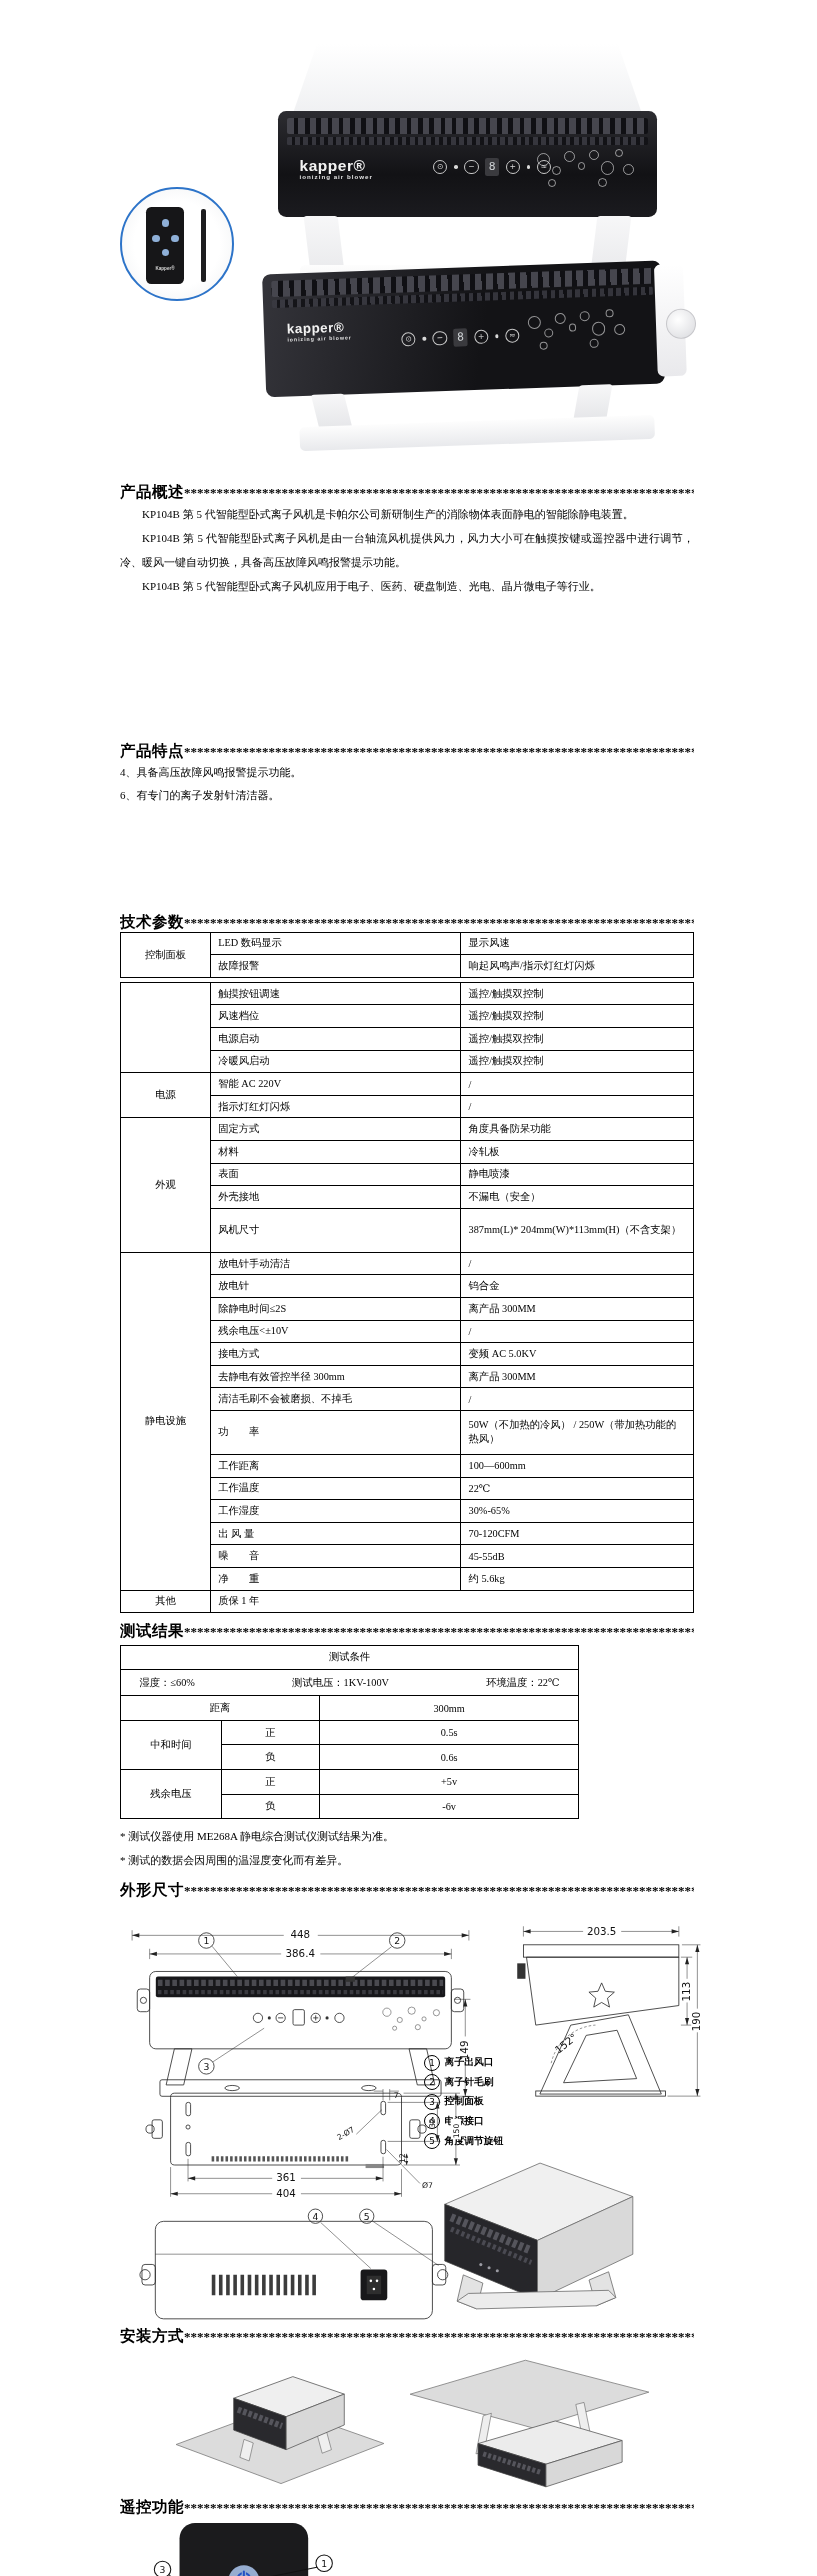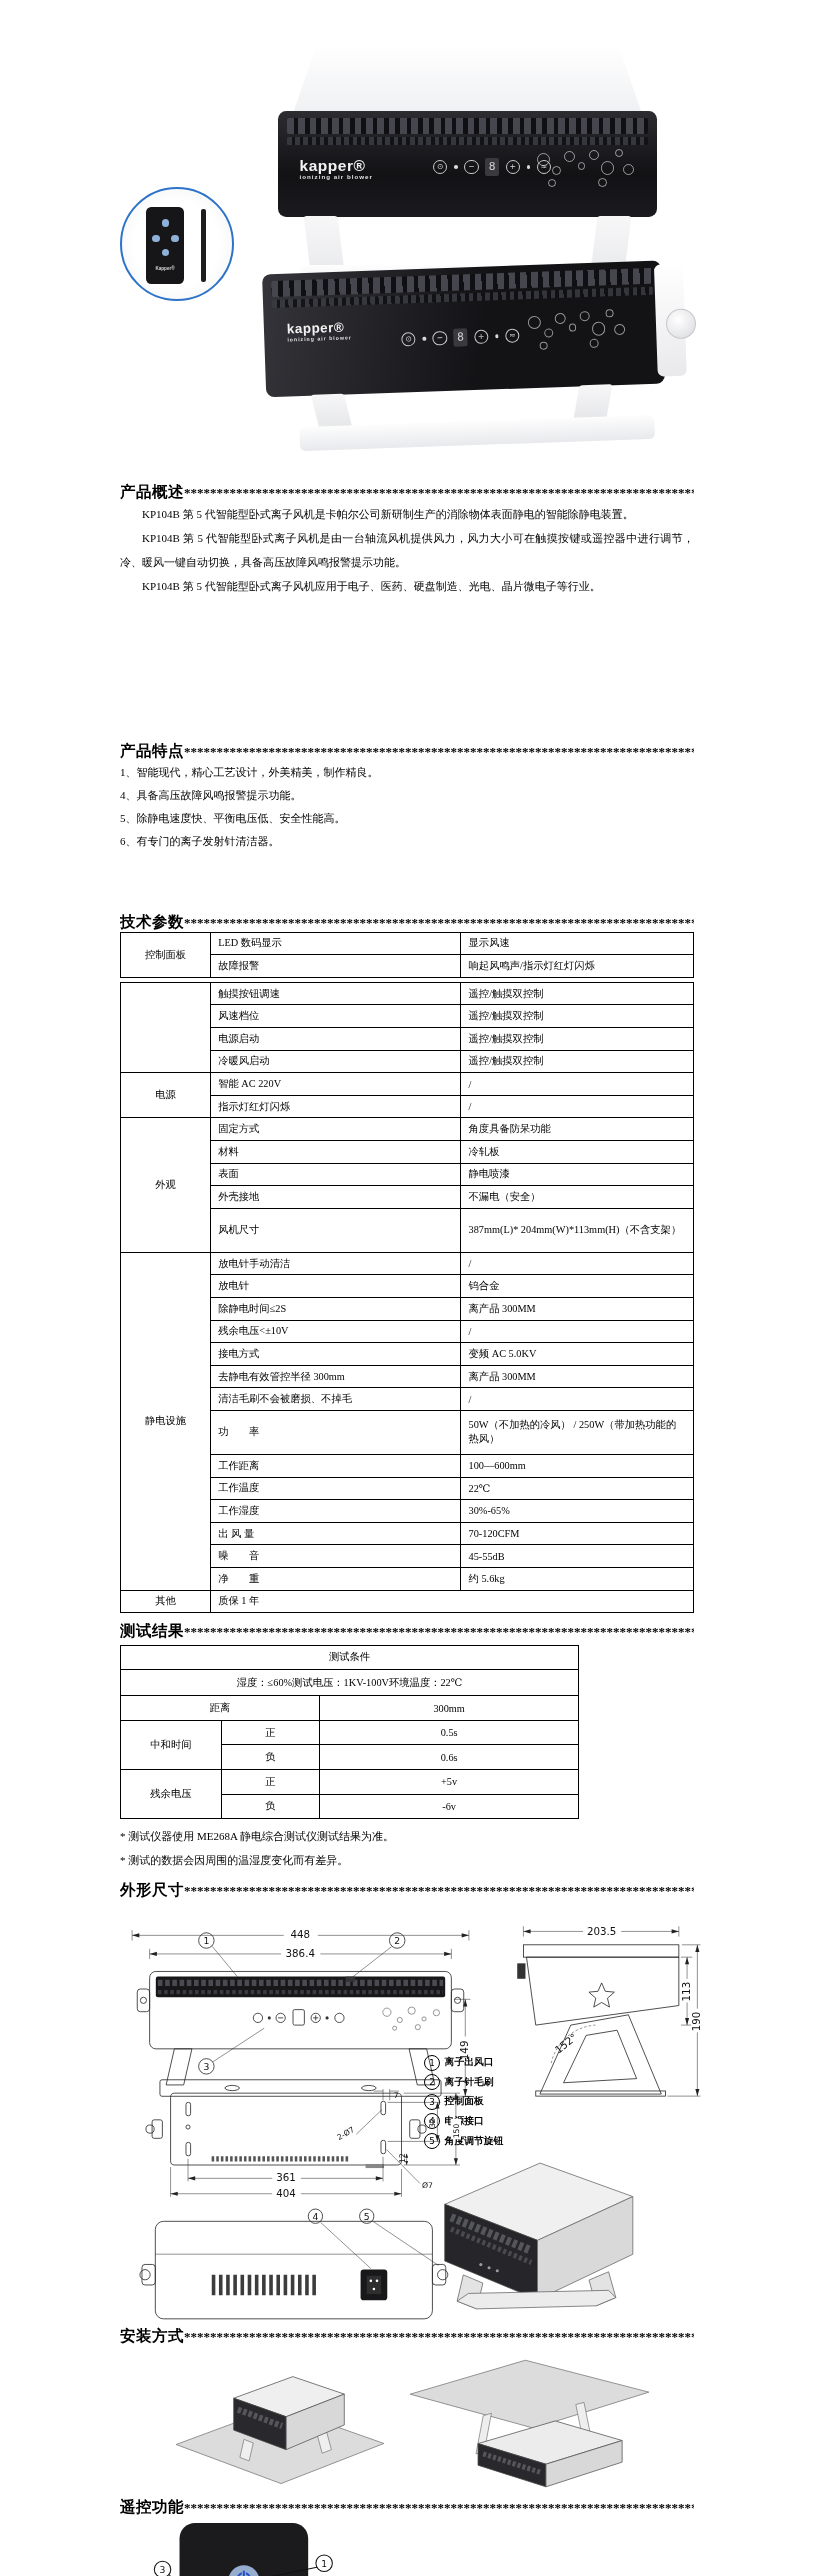--- a/index.html
+++ b/index.html
@@ -22,21 +22,21 @@
   .spec-table td{border:0.8px solid #000;font-size:10.3px;padding:0 7.2px;height:21.6px;
                  overflow:hidden;}
   .spec-table td.gc{text-align:center;padding:0 2.1px;}
   .spec-table tr.tall td{height:43px;}
   .mt8{margin-top:4.1px;}
 
   
   .test-table{width:459px;border-collapse:collapse;table-layout:fixed;}
   .test-table td{border:0.8px solid #000;font-size:10.3px;text-align:center;height:21.6px;}
   .test-table td.cond{height:23px;}
-  .cond-flex{display:flex;justify-content:center;padding:0 17.5px;}
+  .cond-flex{display:flex;justify-content:space-between;padding:0 17.5px;}
   .notes{margin-top:5px;font-size:11px;line-height:24px;}
 
   
   .drawings{position:relative;height:421px;margin-top:4.1px;}
   .installs{position:relative;height:149px;margin-top:7.2px;}
   svg .ln{stroke:#2a2a2a;stroke-width:1.6;fill:none;}
   svg .dim{stroke:#2a2a2a;stroke-width:1;fill:none;}
   svg .dimtxt{font:20px "DejaVu Sans",sans-serif;fill:#111;}
   svg .dimtxt-s{font:15px "DejaVu Sans",sans-serif;fill:#111;}
   svg .callout{font:18px "DejaVu Sans",sans-serif;fill:#111;text-anchor:middle;}
@@ -201,23 +201,21 @@
       </div>
       <p class="para">KP104B 第 5 代智能型卧式离子风机是卡帕尔公司新研制生产的消除物体表面静电的智能除静电装置。</p>
       <p class="para">KP104B 第 5 代智能型卧式离子风机是由一台轴流风机提供风力，风力大小可在触摸按键或遥控器中进行调节，冷、暖风一键自动切换，具备高压故障风鸣报警提示功能。</p>
       <p class="para">KP104B 第 5 代智能型卧式离子风机应用于电子、医药、硬盘制造、光电、晶片微电子等行业。</p>
     </section>
 
     <section class="sec" style="top:741px;">
       <div class="h2line">
         <span class="t">产品特点</span><span class="stars">********************************************************************************</span>
       </div>
-      <div class="feat">1、智能现代，精心工艺设计，外美精美，制作精良。</div>
       <div class="feat">4、具备高压故障风鸣报警提示功能。</div>
-      <div class="feat">5、除静电速度快、平衡电压低、安全性能高。</div>
       <div class="feat">6、有专门的离子发射针清洁器。</div>
     </section>
 
     <section class="sec" style="top:912px;">
       <div class="h2line">
         <span class="t">技术参数</span><span class="stars">********************************************************************************</span>
       </div>
 
       <table class="spec-table">
         <colgroup>

